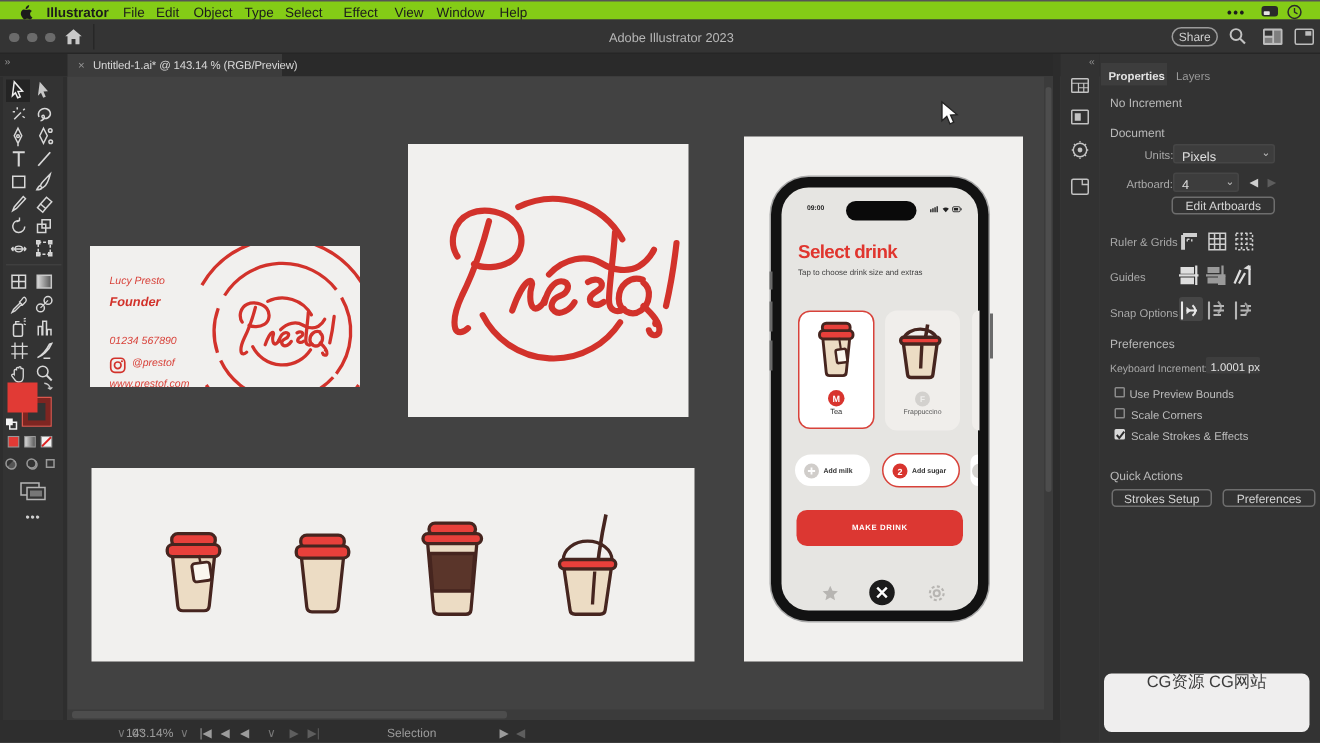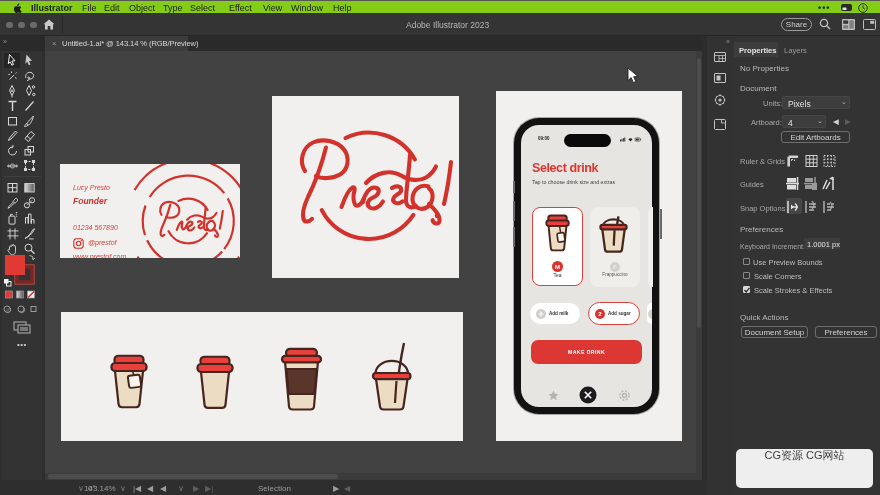--- a/index.html
+++ b/index.html
@@ -420,21 +420,21 @@
     </svg>
 
 <div id="rdock"></div>
 <span class="abs" style="left:726px;top:38px;color:#8f8f8f;font-size:7px;">«</span>
 
 <div id="rpanel">
 
   <div class="abs" style="left:1px;top:6px;width:44px;height:15px;background:#3d3d3d;"></div>
   <span class="abs" style="left:6px;top:9.5px;font-size:7.6px;font-weight:bold;color:#e3e3e3;">Properties</span>
   <span class="abs" style="left:51px;top:9.5px;font-size:7.6px;color:#9a9a9a;">Layers</span>
-  <span class="hdr" style="left:7px;top:28px;">No Properties</span>
+  <span class="hdr" style="left:7px;top:28px;">No Increment</span>
   <span class="hdr" style="left:7px;top:48px;">Document</span>
 
   <span class="lbl" style="left:30px;top:63px;">Units:</span>
   <div class="abs" style="left:49px;top:60px;width:68px;height:13px;background:#3d3d3d;border:1px solid #464646;border-radius:2px;"></div>
   <span class="abs" style="left:55px;top:62.5px;font-size:8.5px;color:#e0e0e0;">Pixels</span>
   <span class="abs" style="left:108px;top:62px;font-size:7px;color:#bbb;">⌄</span>
 
   <span class="lbl" style="left:18px;top:82px;">Artboard:</span>
   <div class="abs" style="left:49px;top:79px;width:44px;height:13px;background:#3d3d3d;border:1px solid #464646;border-radius:2px;"></div>
   <span class="abs" style="left:55px;top:81.5px;font-size:8.5px;color:#e0e0e0;">4</span>
@@ -509,21 +509,21 @@
   <span class="lbl" style="left:20px;top:222px;color:#bdbdbd;">Use Preview Bounds</span>
   <div class="cb" style="left:10px;top:236px;"></div>
   <span class="lbl" style="left:21px;top:236px;color:#bdbdbd;">Scale Corners</span>
   <div class="cb" style="left:10px;top:250px;background:#d9d9d9;border-color:#d9d9d9;"></div>
   <svg style="left:10px;top:250px" width="8" height="8" viewBox="0 0 8 8">
         <path d="M1.5 4 L3.2 6 L6.5 1.8" stroke="#2b2b2b" stroke-width="1.3" fill="none"></path>
       </svg>
   <span class="lbl" style="left:21px;top:250px;color:#bdbdbd;">Scale Strokes &amp; Effects</span>
 
   <span class="hdr" style="left:7px;top:277px;">Quick Actions</span>
-  <div class="btn" style="left:8px;top:290px;width:67px;height:12px;line-height:11px;font-size:8px;">Document Setup</div>
+  <div class="btn" style="left:8px;top:290px;width:67px;height:12px;line-height:11px;font-size:8px;">Strokes Setup</div>
   <div class="btn" style="left:82px;top:290px;width:62px;height:12px;line-height:11px;font-size:8px;">Preferences</div>
 </div>
 
 <svg style="left:711px;top:51px" width="18" height="85" viewBox="0 0 18 85">
   <g fill="none" stroke="#c2c2c2" stroke-width="1">
     <rect x="3.5" y="1.5" width="11" height="9" rx="0.5"></rect>
         <path d="M3.5 4.5 H14.5 M8 4.5 V10.5 M11.5 4.5 V10.5 M8 7.5 H14.5" stroke-width="0.8"></path>
     <rect x="3.5" y="22.5" width="11" height="9" rx="0.5"></rect>
         <rect x="5.5" y="24.5" width="4" height="5" fill="#c2c2c2" stroke="none"></rect>
     <circle cx="9" cy="49" r="4.5"></circle>

